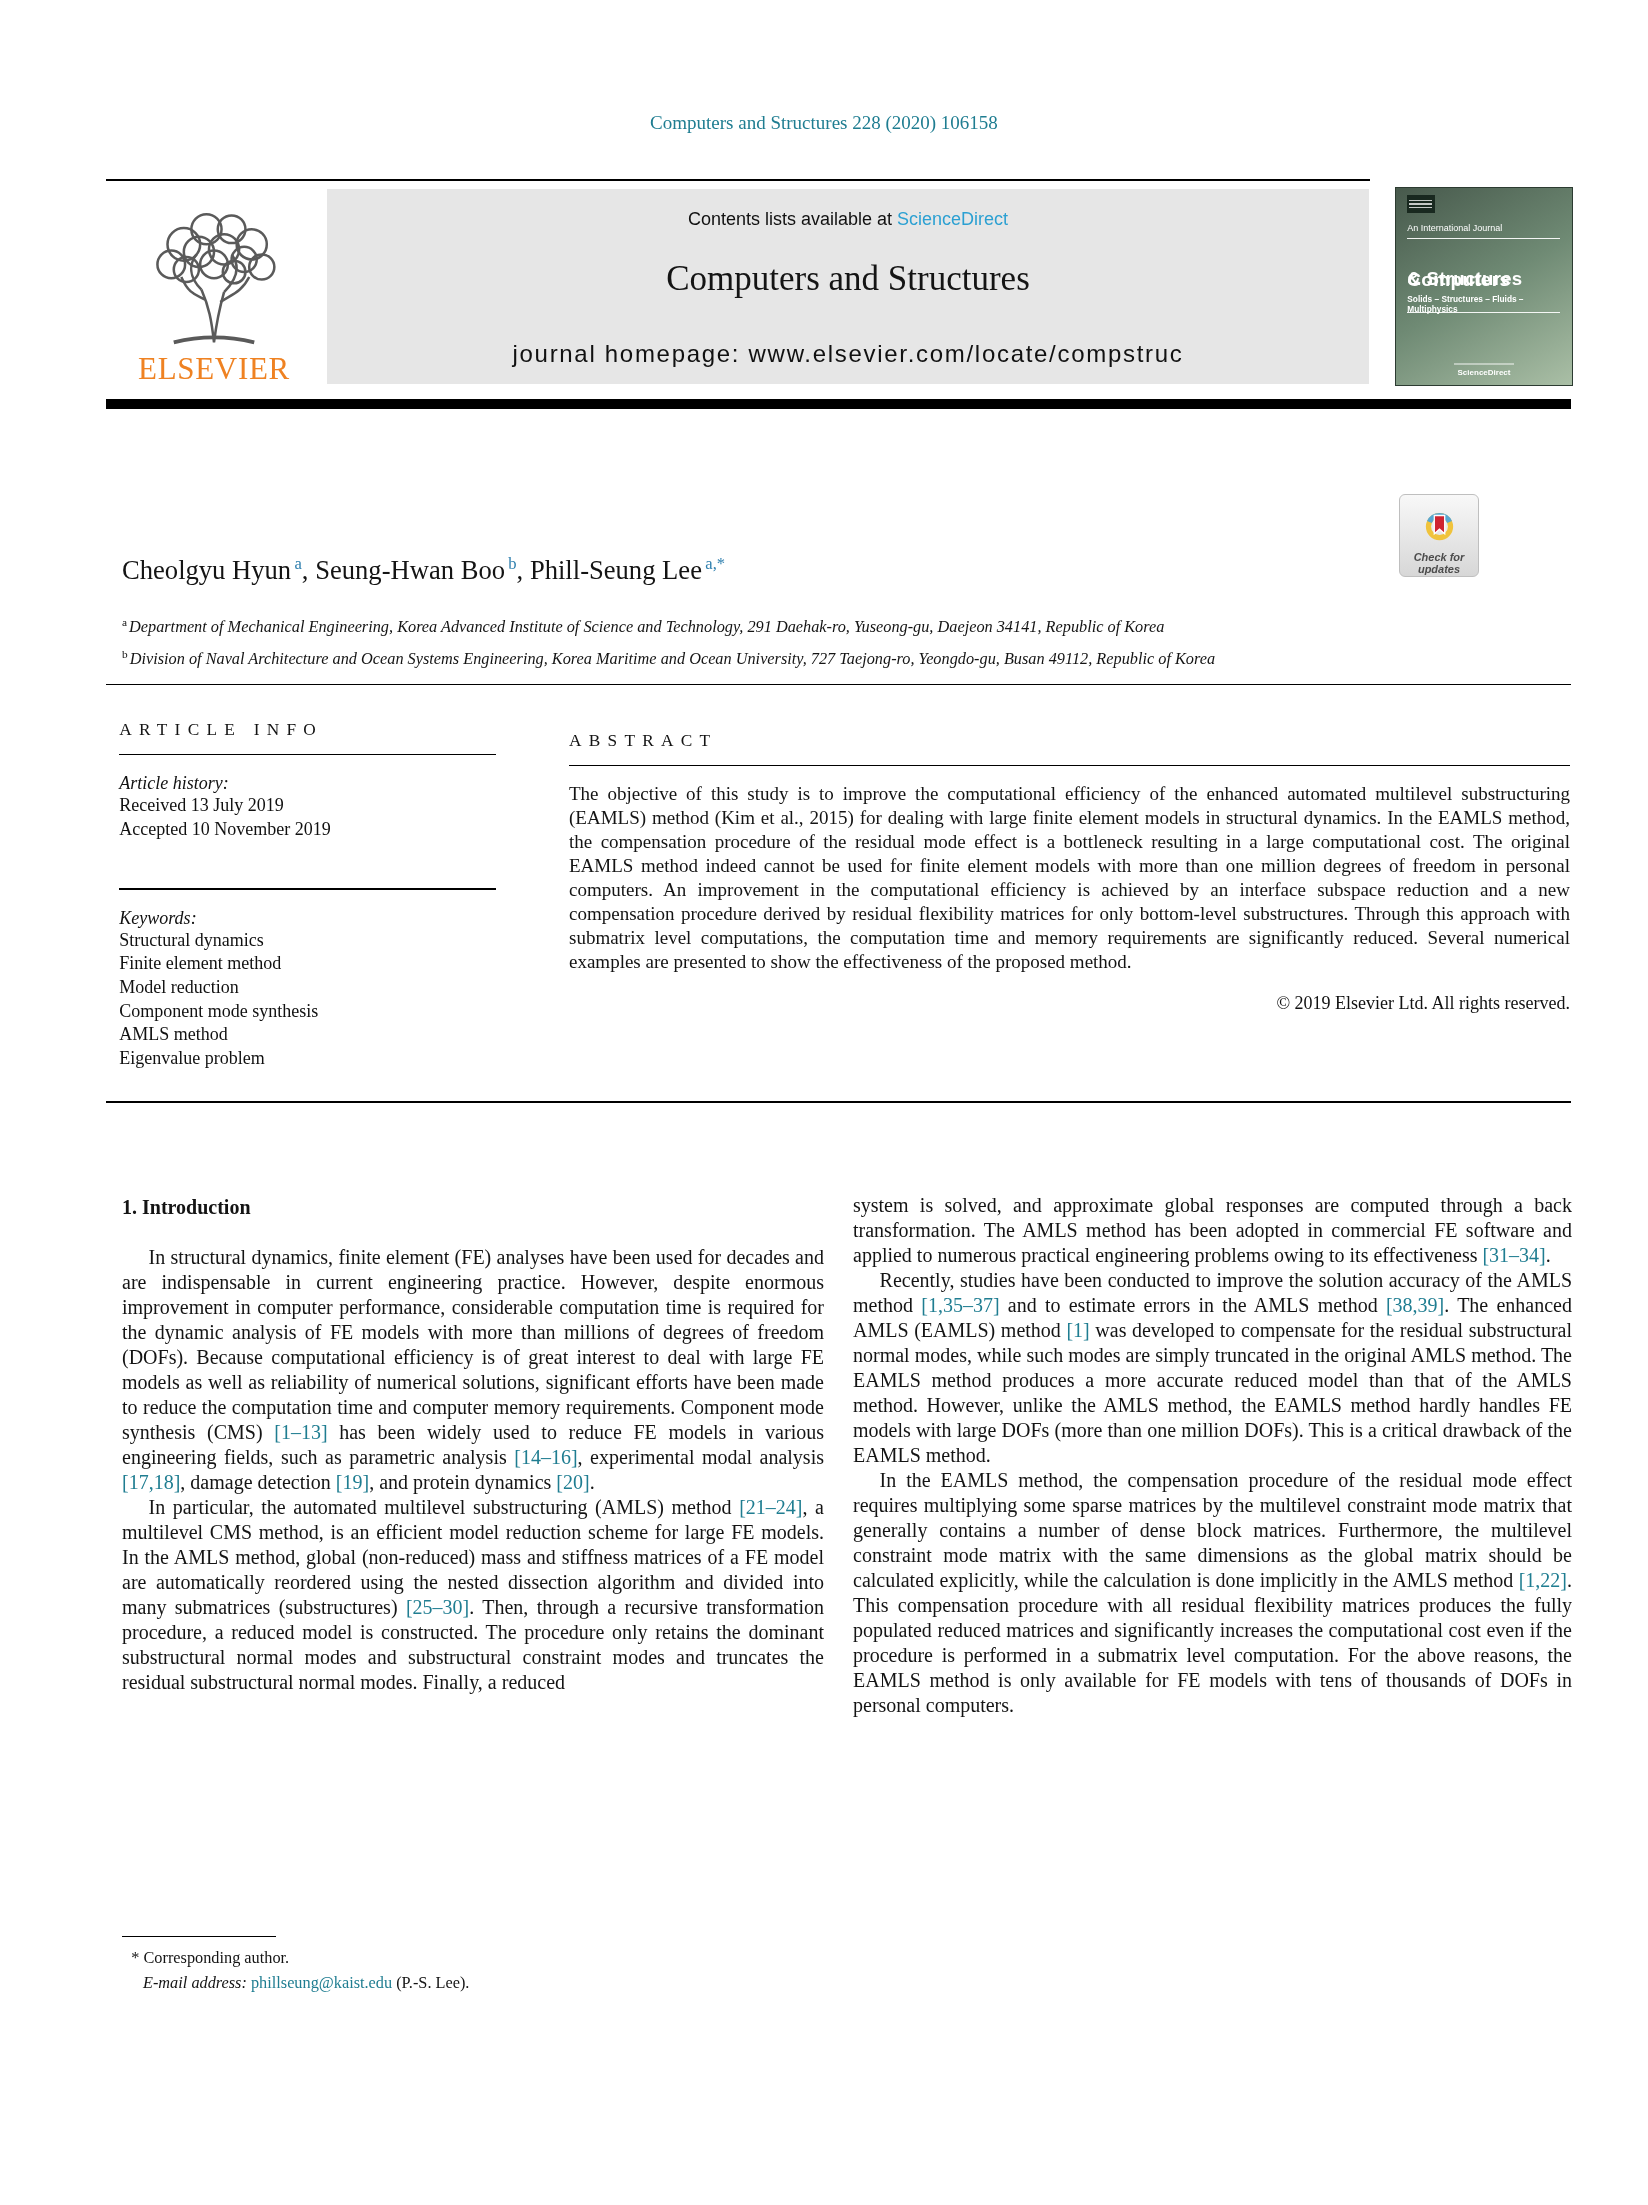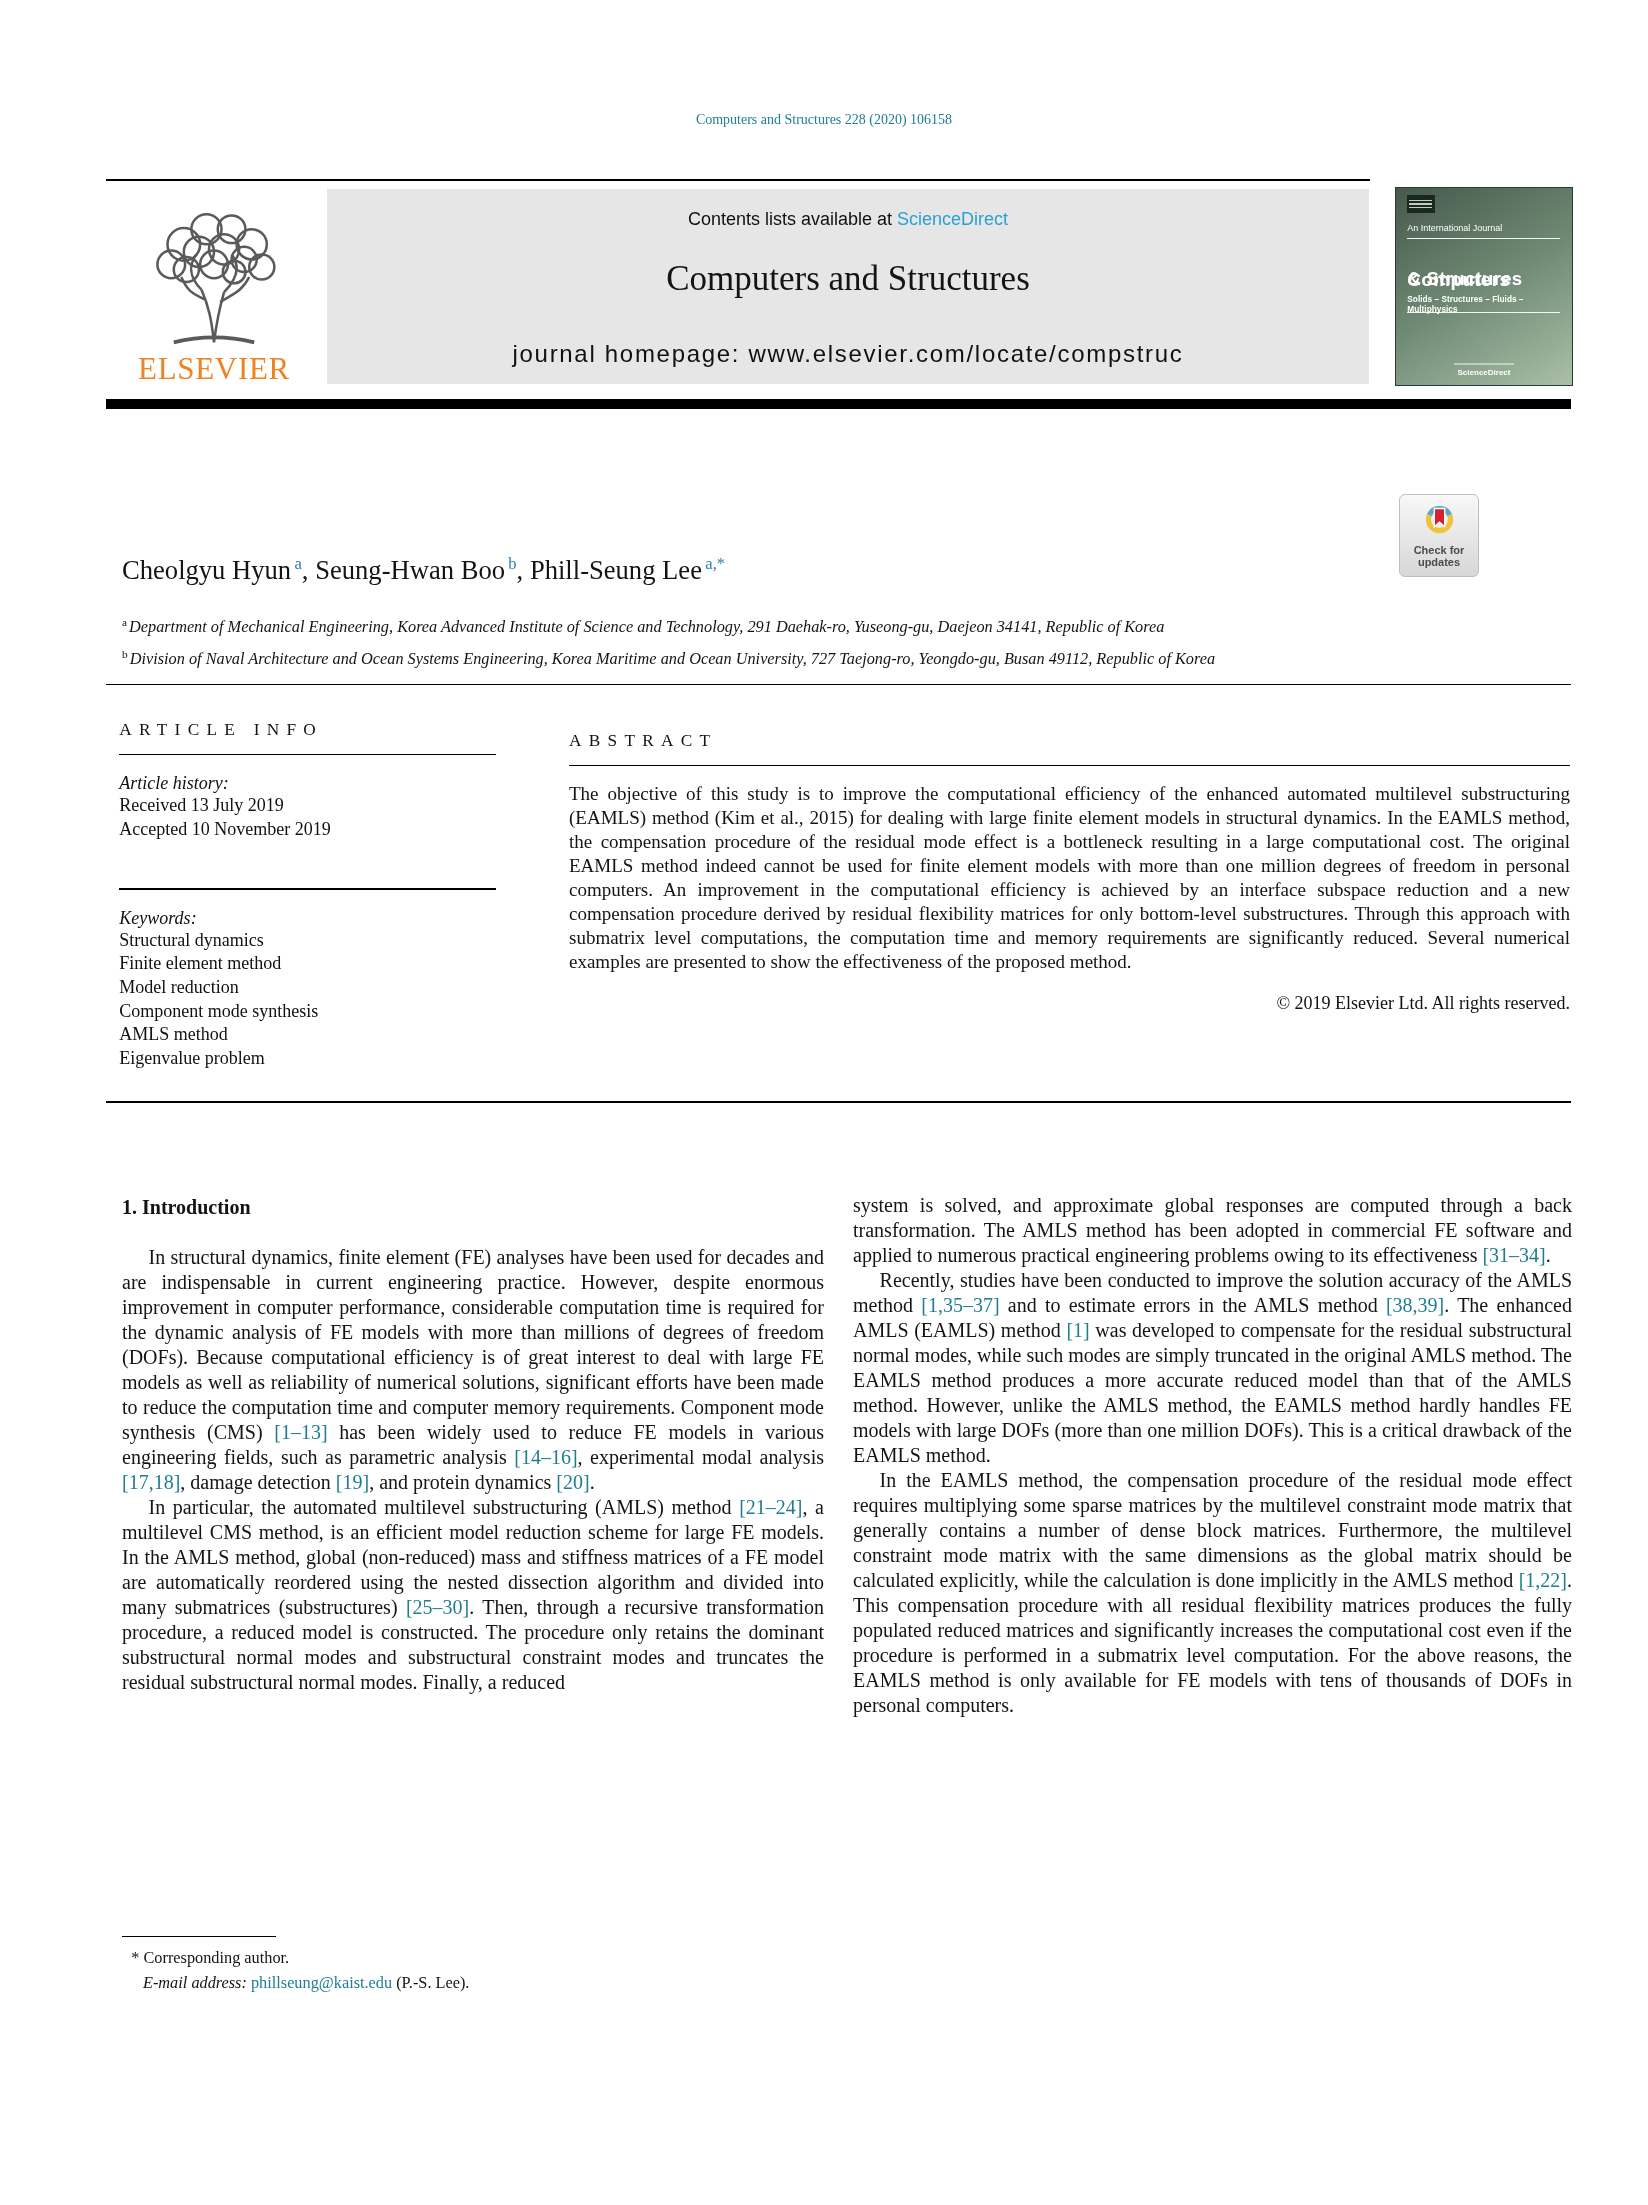--- a/index.html
+++ b/index.html
@@ -1,21 +1,21 @@
 <!DOCTYPE html>
 <html style="--teal: #1f7d91; --sdblue: #2ba0d2; --orange: #ef8222; --supblue: #2e7fae; --banner_gray: #e6e6e6; --cover_top: #47594c; --cover_mid: #6f8a74; --cover_bottom: #aabfa6;font-size:10.6px"><head>
 <meta charset="utf-8">
 <style>
   html,body{margin:0;padding:0;background:#ffffff;}
   #page{position:relative;width:1648px;height:2205px;background:#fff;
         font-family:"Liberation Serif",serif;color:#111;overflow:hidden;}
 
   
   .masthead{position:absolute;top:112px;left:0;width:100%;text-align:center;
-            font-size:14px;color:var(--teal);}
+            font-size:19px;color:var(--teal);}
 
   
   .header-rule{position:absolute;left:106px;top:179px;width:1264px;height:2px;background:#000;}
   .logo-block{position:absolute;left:106px;top:187px;width:216px;height:197px;
               display:flex;flex-direction:column;align-items:center;justify-content:flex-end;}
   .tree{width:176px;height:151px;}
   .wordmark{font-size:31px;color:var(--orange);letter-spacing:0.7px;line-height:1;
             font-family:"Liberation Serif",serif;margin-top:2.7px;}
   .banner{position:absolute;left:327px;top:189px;width:1042px;height:195px;background:var(--banner_gray);}
   .b-contents{position:absolute;top:20px;width:100%;text-align:center;
@@ -42,21 +42,21 @@
   .cover-micro{width:60px;height:2px;margin:0 auto 2.7px auto;background:rgba(255,255,255,.45);}
 
   
   .title-bar{position:absolute;left:106px;top:399px;width:1465px;height:10px;background:#000;}
 
   
   .title{position:absolute;left:122px;top:465px;width:1249px;margin:0;
          font-size:31px;font-weight:normal;color:#141414;letter-spacing:0.1px;}
   .check-badge{position:absolute;left:1399px;top:494px;width:78px;height:81px;cursor:pointer;
                background:linear-gradient(#f8f8f8,#d7d7d7);border:0.7px solid #bfbfbf;border-radius:6px;
-               display:flex;flex-direction:column;align-items:center;justify-content:center;}
+               display:flex;flex-direction:column;align-items:center;justify-content:flex-end;font-style:italic;}
   .cb-text{font-family:"Liberation Sans",sans-serif;font-size:11px;font-weight:bold;
            color:#4c4c4c;text-align:center;line-height:1.15;margin-top:2.7px;}
   .authors{position:absolute;left:122px;top:555px;font-size:26.6px;color:#141414;}
   .asup{font-size:16.6px;color:var(--supblue);vertical-align:super;line-height:0;margin-left:3.3px;}
   .affils{position:absolute;left:122px;top:609px;font-size:16.3px;font-style:italic;color:#141414;line-height:26.6px;}
   .affils sup{font-size:11.3px;font-style:normal;margin-right:2px;}
 
   
   .frontmatter{position:absolute;left:106px;top:684px;width:1465px;height:419px;
                border-top:1.3px solid #000;border-bottom:2.7px solid #000;box-sizing:border-box;}

